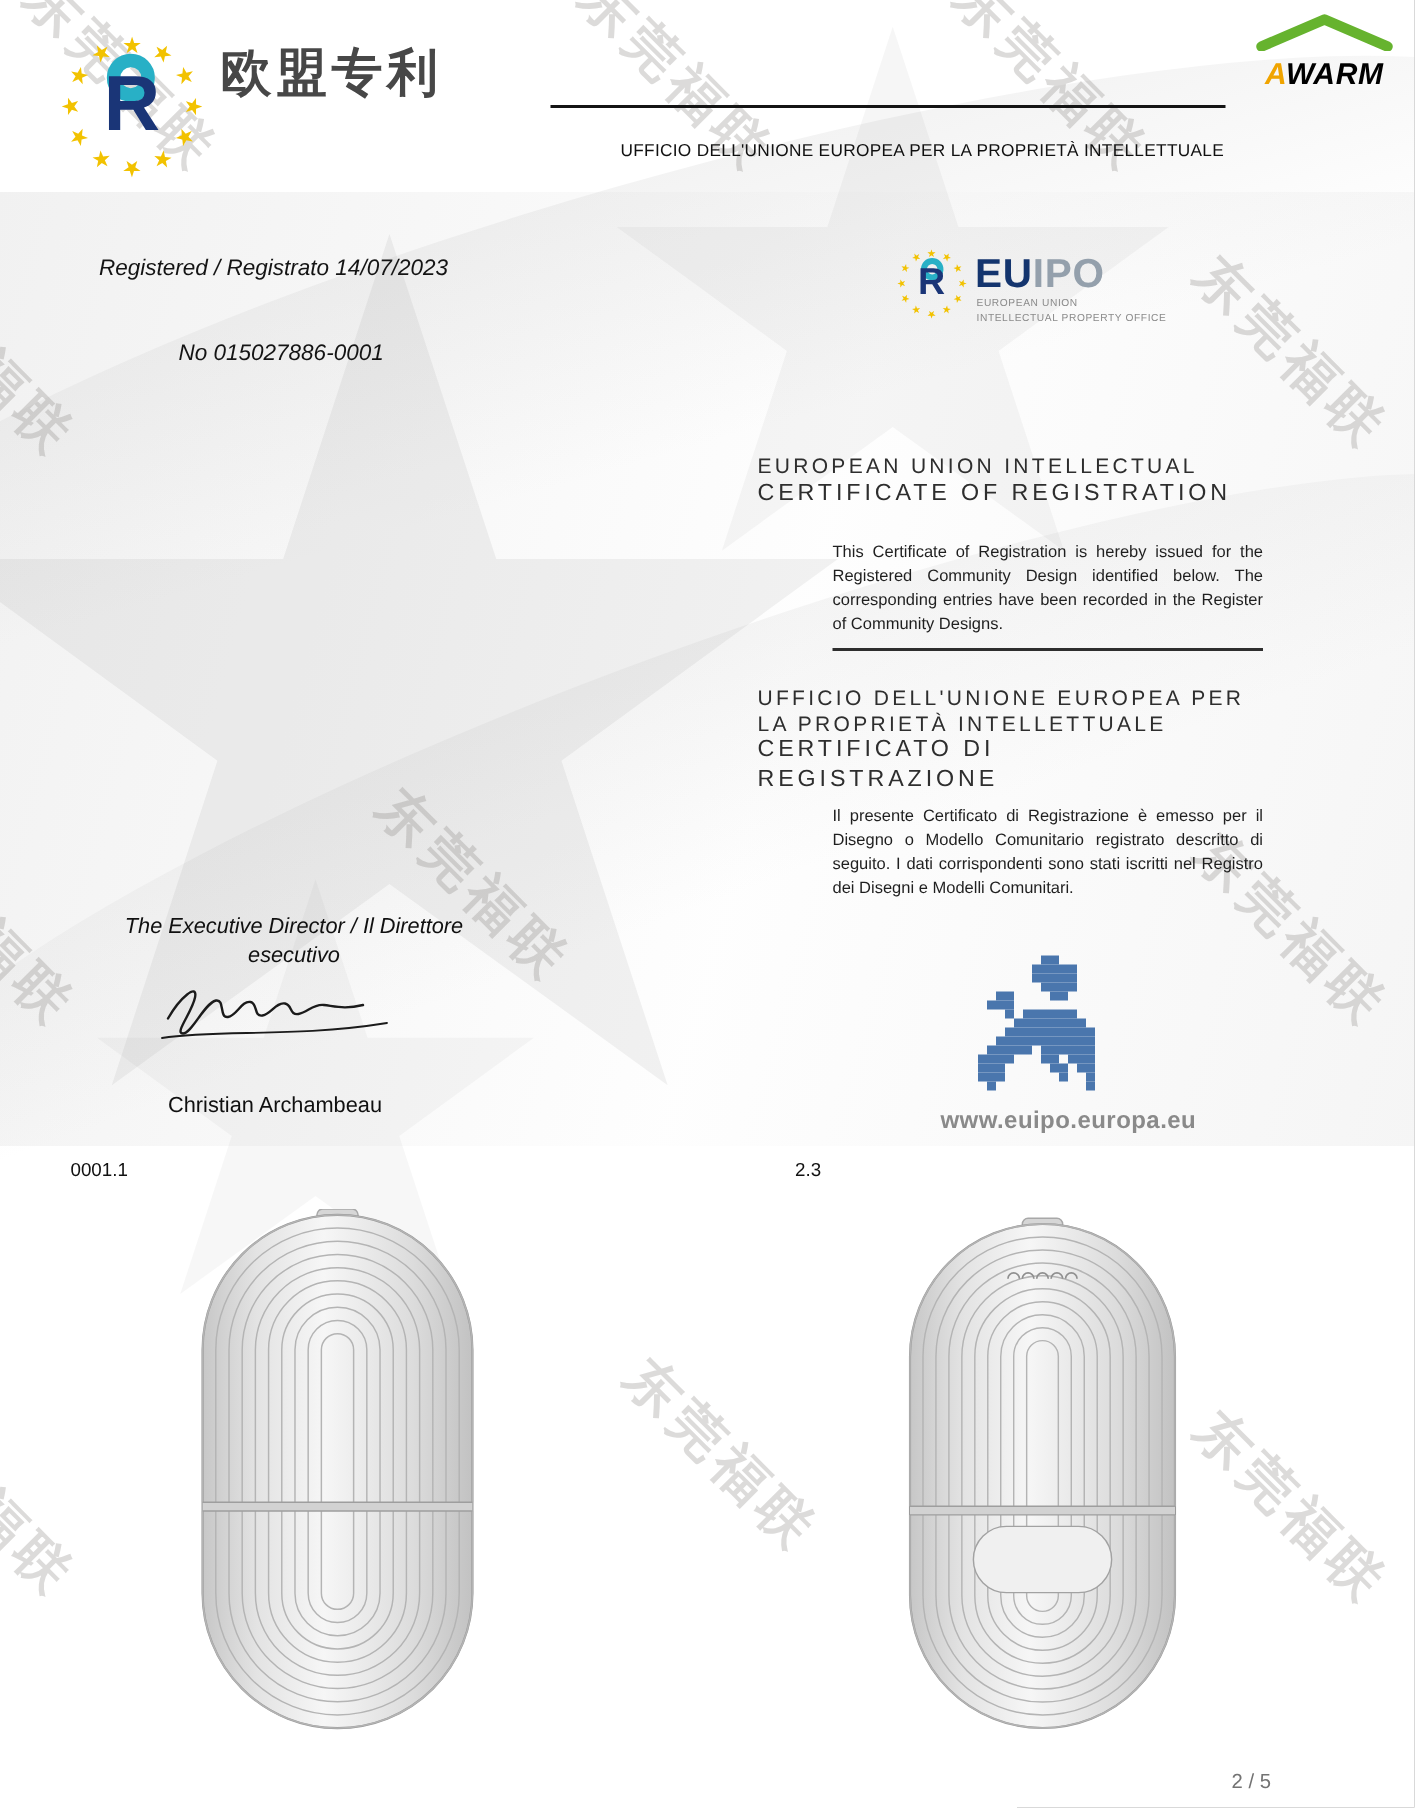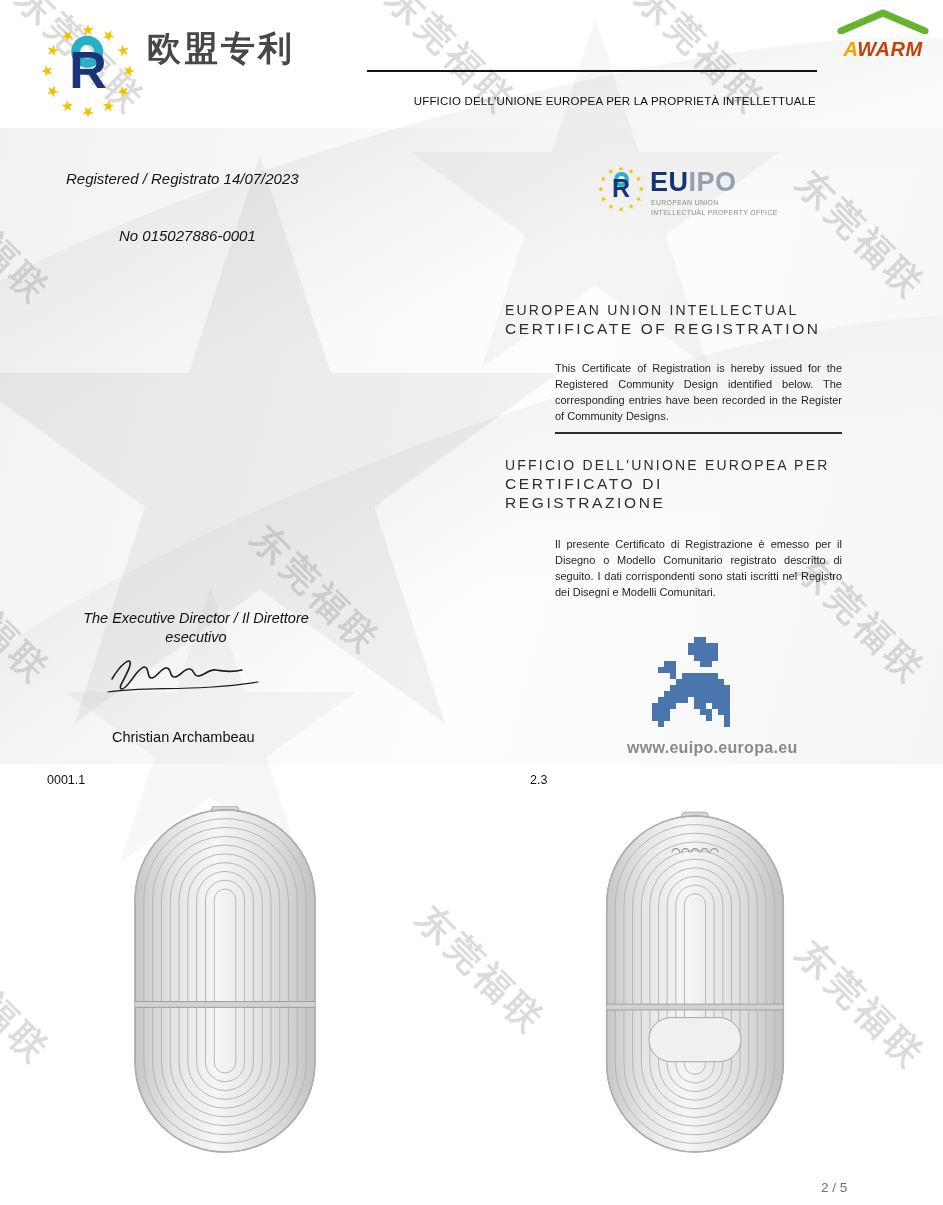--- a/index.html
+++ b/index.html
@@ -36,21 +36,21 @@
   .mark-small{--s:7px;--r:-20px}
   .mark-small .r-letter{font-size:25px}
   .mark-small .r-arc{width:15px;height:15px;border-width:4px;left:2px;top:-2px}
 
   
   .cn-title{font-weight:700;font-size:34px;letter-spacing:3px;color:#474747}
   .office-line{font-size:11.5px;color:#101010;letter-spacing:.2px;text-align:right;width:450px}
   .header-rule{height:2px;background:#141414}
   .brand-text{font-size:20px;font-weight:800;font-style:italic;letter-spacing:.5px;text-align:center}
   .brand-a{color:#f0a400}
-  .brand-warm{color:#c2410c}
+  .brand-warm{color:#000000}
 
   
   .it-line{font-style:italic;font-size:15px;color:#141414}
   .wm-eu{font-size:27px;font-weight:800;color:#14356e;letter-spacing:.5px}
   .wm-ipo{font-size:27px;font-weight:800;color:#94a0ac;letter-spacing:.5px}
   .logo-tagline{font-size:6.8px;color:#8b8b8b;letter-spacing:.4px;line-height:1.4}
   .title-block{text-align:left}
   .cert-title{font-size:14px;letter-spacing:2.2px;color:#2e2e2e;line-height:1.18;font-weight:400}
   .cert-title-big{font-size:15.5px;letter-spacing:2.6px;color:#2e2e2e;line-height:1.2;font-weight:400;margin-top:1px}
   .cert-body{font-size:11px;line-height:1.45;text-align:justify;color:#1f1f1f;width:287px}
@@ -176,20 +176,21 @@
 
     <div class="title-block abs" style="left:505px;top:302px;width:385px">
       <div class="cert-title">EUROPEAN UNION INTELLECTUAL</div>
       <div class="cert-title-big">CERTIFICATE OF REGISTRATION</div>
     </div>
     <div class="cert-body abs" style="left:555px;top:361px">This Certificate of Registration is hereby issued for the Registered Community Design identified below. The corresponding entries have been recorded in the Register of Community Designs.</div>
     <div class="divider abs" style="left:555px;top:432px;width:287px"></div>
 
     <div class="title-block abs" style="left:505px;top:457px;width:385px">
       <div class="cert-title">UFFICIO DELL'UNIONE EUROPEA PER</div>
+      <div class="cert-title">LA PROPRIETÀ INTELLETTUALE</div>
       <div class="cert-title-big">CERTIFICATO DI</div>
       <div class="cert-title-big">REGISTRAZIONE</div>
     </div>
     <div class="cert-body abs" style="left:555px;top:537px">Il presente Certificato di Registrazione è emesso per il Disegno o Modello Comunitario registrato descritto di seguito. I dati corrispondenti sono stati iscritti nel Registro dei Disegni e Modelli Comunitari.</div>
 
     <div class="director abs" style="left:62px;top:609px;width:268px">
       <div>The Executive Director / Il Direttore</div>
       <div>esecutivo</div>
     </div>
     <svg class="abs" style="left:106px;top:645px" width="160" height="60" viewBox="0 0 160 60">

